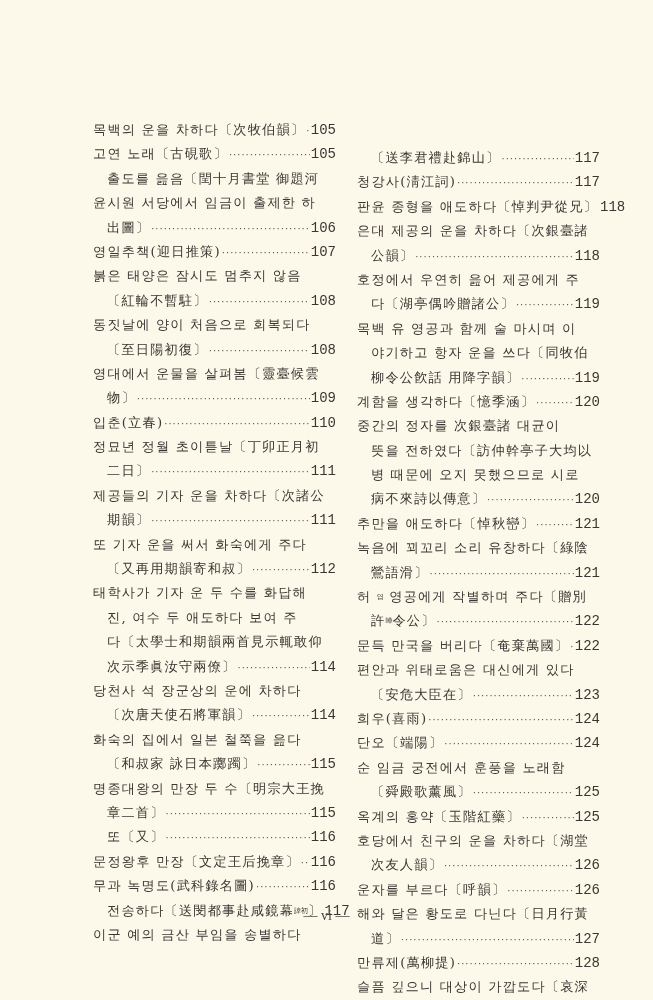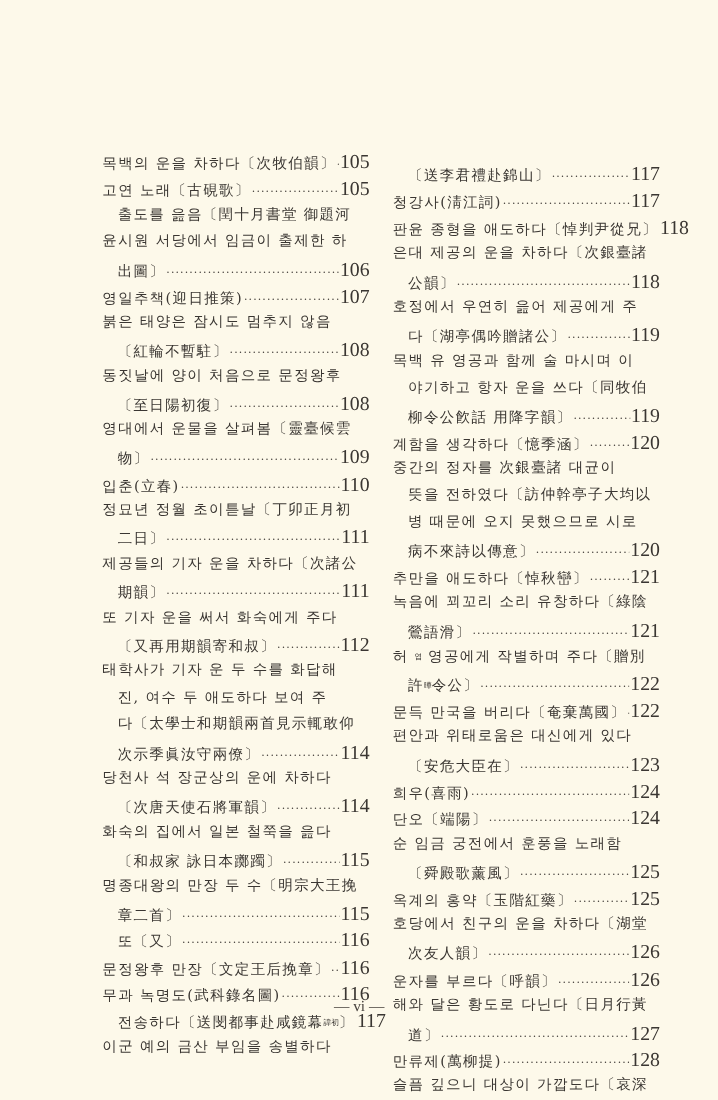--- a/index.html
+++ b/index.html
@@ -7,32 +7,32 @@
     width: 653px; height: 1000px;
     background: #fdf9ea;
     position: relative; overflow: hidden;
     font-family: "DejaVu Serif", "Liberation Serif", serif;
     color: #3a3632;
   }
   .col {
     position: absolute; top: 118px;
     width: 243px;
   }
-  .col.left { left: 93px; margin-top: 17px; }
+  .col.left { left: 93px; }
   .col.right { left: 357px; top: 146px; }
   .entry { font-size: 13.2px; line-height: 24.4px; }
   .line { display: flex; white-space: nowrap; align-items: baseline; height: 24.4px; }
   .line.indent { padding-left: 14px; text-align: right; }
   .txt { flex: 0 0 auto; letter-spacing: 1.2px; }
   .dots {
     flex: 1 1 auto; overflow: hidden; margin: 0 1px;
     font-size: 10px; letter-spacing: 1px; color: #4a4540;
   }
   .dots::before { content: "··································································································"; }
-  .pg { flex: 0 0 auto; font-family: Liberation Serif, serif; font-size: 18px; letter-spacing: 0; }
+  .pg { flex: 0 0 auto; font-family: Liberation Mono, monospace; font-size: 14px; letter-spacing: 0; }
   .small { font-size: 7px; letter-spacing: 0; vertical-align: 2px; }
   .footer {
     position: absolute; top: 908px; left: 0; width: 653px; text-align: center;
     font-family: "Liberation Serif", serif; font-size: 14px; color: #4a4540;
   }
 </style>
 </head>
 <body>
 
 <div class="col left" id="left">
@@ -75,21 +75,21 @@
         <span class="txt">붉은 태양은 잠시도 멈추지 않음</span>
       </div>
       <div class="line indent">
         <span class="txt">〔紅輪不暫駐〕</span>
         <span class="dots"></span>
         <span class="pg">108</span>
       </div>
     </div>
     <div class="entry">
       <div class="line">
-        <span class="txt">동짓날에 양이 처음으로 문정왕후</span>
+        <span class="txt">동짓날에 양이 처음으로 회복되다</span>
       </div>
       <div class="line indent">
         <span class="txt">〔至日陽初復〕</span>
         <span class="dots"></span>
         <span class="pg">108</span>
       </div>
     </div>
     <div class="entry">
       <div class="line">
         <span class="txt">영대에서 운물을 살펴봄〔靈臺候雲</span>

